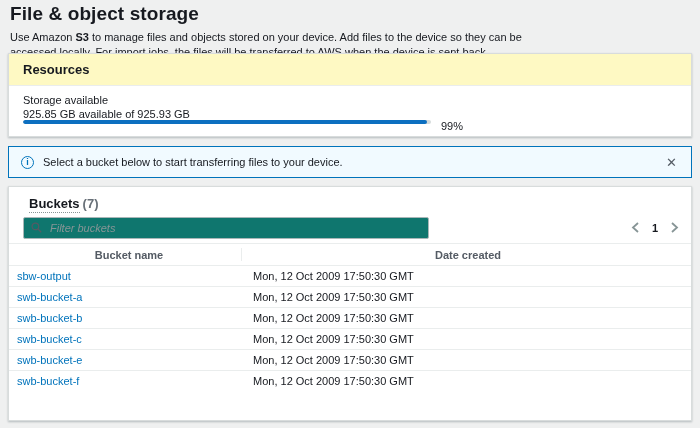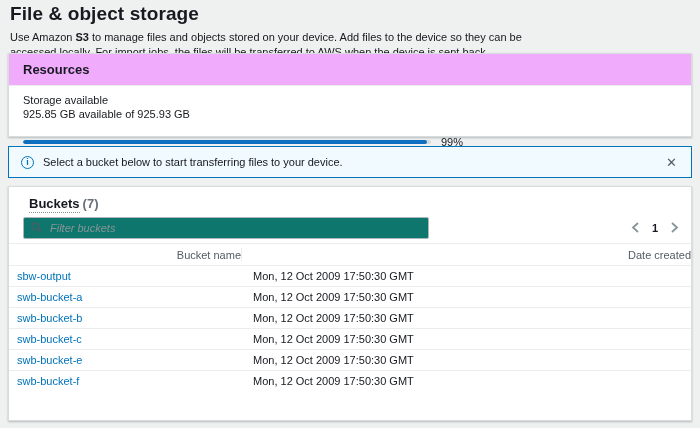--- a/index.html
+++ b/index.html
@@ -20,32 +20,32 @@
   .page-desc b { font-weight:700; }
 
   
   .card {
     position:absolute; left:8px; width:684px;
     background:#ffffff;
     border:1px solid #d8dcdc;
     box-shadow:0 1px 2px rgba(0,28,36,.25);
   }
   .card-header {
-    background:#f0abfc;
+    background:#fef9c3;
     border-bottom:1px solid #eaeded;
     padding:8px 14px;
     font-size:13px; font-weight:700; color:#16191f;
   }
 
   
   .resources-card { top:53px; height:84px; }
   .resources-body { padding:8px 14px 0 14px; }
   .storage-label { font-size:11px; margin:0 0 2px 0; }
-  .storage-detail { font-size:11px; margin:0 0 16px 0; }
-  .progress-row { display:flex; align-items:center; }
+  .storage-detail { font-size:11px; margin:0 0 0 0; }
+  .progress-row { display:flex; align-items:flex-start; }
   .progress-track {
     width:408px; height:4px; background:#d5dbdb; border-radius:2px; overflow:hidden;
     position:relative;
   }
   .progress-fill { height:100%; background:#0d6fc0; border-radius:2px; }
   .progress-text { font-size:11px; margin-left:10px; color:#16191f; }
 
   
   .banner {
     position:absolute; left:8px; top:146px; width:684px; height:32px;
@@ -85,21 +85,21 @@
   .page-arrow {
     background:none; border:none; padding:2px 4px; cursor:pointer;
     color:#879596; display:flex; align-items:center;
   }
   .page-arrow svg { display:block; }
   .page-number { font-size:11px; font-weight:700; color:#16191f; margin:0 8px; }
 
   
   .buckets-table { width:100%; border-collapse:collapse; font-size:11px; table-layout:fixed; }
   .buckets-table th {
-    height:22px; text-align:right; font-weight:400; color:#545b64;
+    height:22px; text-align:center; font-weight:700; color:#545b64;
     border-top:1px solid #eaeded; border-bottom:1px solid #eaeded;
     padding:0 0 0 8px; position:relative;
   }
   .buckets-table th.col-date { padding-left:4px; }
   .buckets-table th.col-date::before {
     content:""; position:absolute; left:0; top:4px; bottom:4px; width:1px; background:#eaeded;
   }
   .col-name-w { width:232px; }
   .buckets-table td {
     height:21px; padding:0 0 0 8px; border-bottom:1px solid #eaeded;

